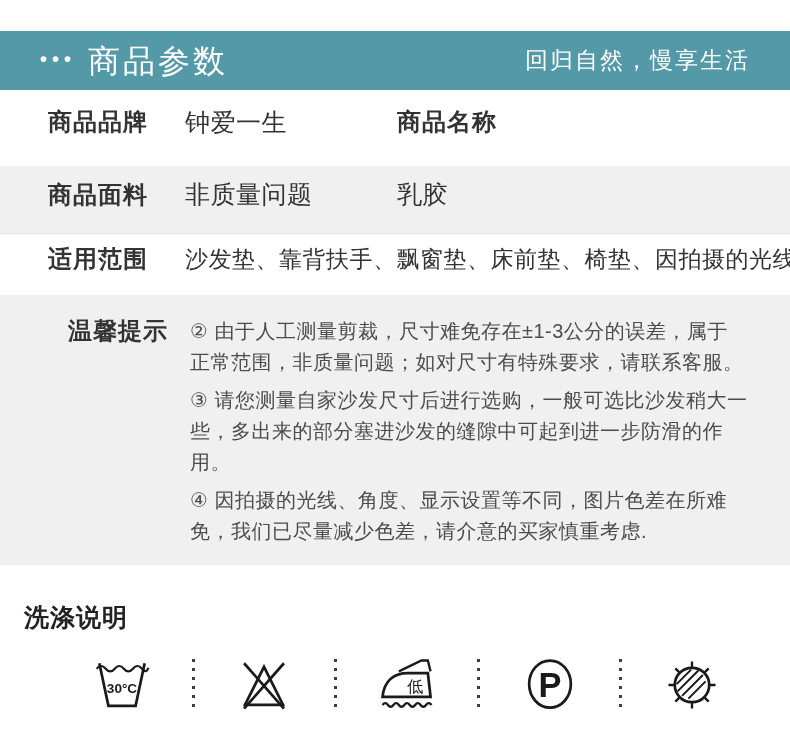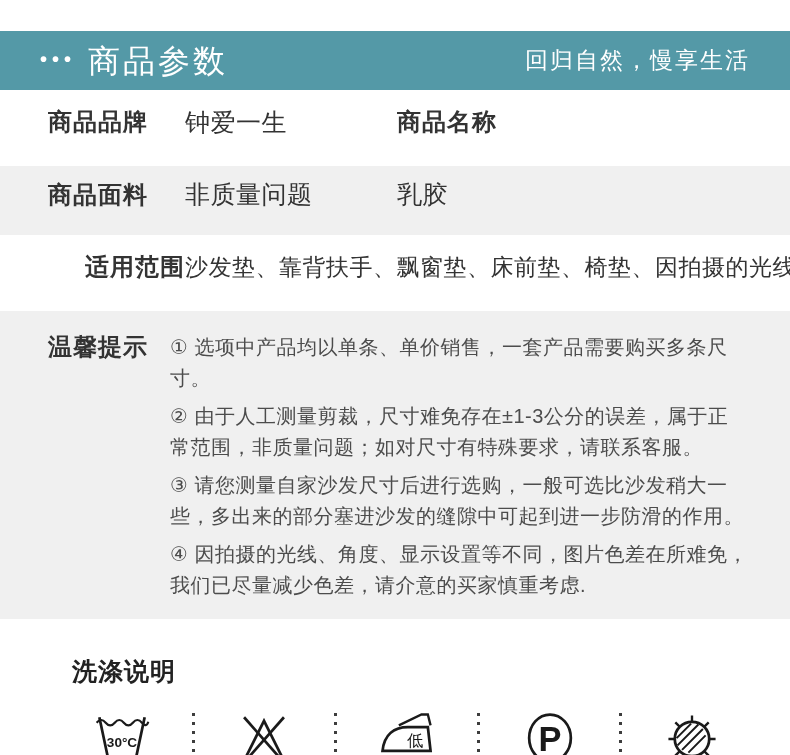--- a/index.html
+++ b/index.html
@@ -33,42 +33,42 @@
   .banner .slogan{
     color:var(--header-text);font-size:23px;letter-spacing:2px;
     margin-left:auto;line-height:1;text-align:right;
   }
   
   .spec-table{width:100%;}
   .row{display:flex;align-items:center;padding:0 44px 12px 48px;}
   .row.shaded{background:var(--row-shade);}
   .r1{height:76px;}
   .r2{height:69px;}
-  .r3{height:76px;text-align:right;}
+  .r3{height:60px;}
   .cell{flex:1;display:flex;align-items:center;min-width:0;}
   .cell .label{width:137px;flex:0 0 137px;font-size:24px;font-weight:bold;letter-spacing:1px;}
   .cell .value{font-size:25px;letter-spacing:0.5px;}
   .r3 .cell .value{font-size:23px;white-space:nowrap;}
   
   .tips-row{
     background:var(--row-shade);
     display:flex;align-items:flex-start;
-    padding:21px 42px 18px 48px;
+    padding:21px 42px 18px 68px;
     min-height:259px;
   }
   .tips-label{width:122px;flex:0 0 122px;font-size:24px;font-weight:bold;letter-spacing:1px;line-height:30px;}
   .tips-text{flex:1;}
   .tips-text p{
     font-size:20px;line-height:31px;color:var(--tip-text);
     margin:0 0 7px;letter-spacing:0.5px;
   }
   .tips-text p:last-child{margin-bottom:0;}
   
   .washing{padding-top:36px;}
-  .washing h2{font-size:25px;font-weight:bold;letter-spacing:1px;padding-left:72px;color:#222;}
+  .washing h2{font-size:25px;font-weight:bold;letter-spacing:1px;padding-left:24px;color:#222;}
   .icons-row{
     margin-top:22px;display:flex;align-items:flex-start;
     padding:0 28px 0 52px;
   }
   .icon-cell{flex:1;display:flex;flex-direction:column;align-items:center;}
   .icon-cell svg{width:58px;height:58px;color:var(--icon-stroke);}
   .sep{
     width:3px;height:52px;margin-top:3px;flex:0 0 3px;
     background:repeating-linear-gradient(to bottom,#3d3d3d 0 3px,transparent 3px 9px);
   }
@@ -109,21 +109,20 @@
     <div class="row r3">
       <div class="cell">
         <span class="label">适用范围</span>
         <span class="value">沙发垫、靠背扶手、飘窗垫、床前垫、椅垫、因拍摄的光线</span>
       </div>
     </div>
 
     <div class="tips-row">
       <span class="tips-label">温馨提示</span>
       <div class="tips-text">
-        <p>① 选项中产品均以单条、单价销售，一套产品需要购买多条尺寸。</p>
         <p>② 由于人工测量剪裁，尺寸难免存在±1-3公分的误差，属于正常范围，非质量问题；如对尺寸有特殊要求，请联系客服。</p>
         <p>③ 请您测量自家沙发尺寸后进行选购，一般可选比沙发稍大一些，多出来的部分塞进沙发的缝隙中可起到进一步防滑的作用。</p>
         <p>④ 因拍摄的光线、角度、显示设置等不同，图片色差在所难免，我们已尽量减少色差，请介意的买家慎重考虑.</p>
       </div>
     </div>
 
   </section>
 
   <section class="washing">
     <h2>洗涤说明</h2>

